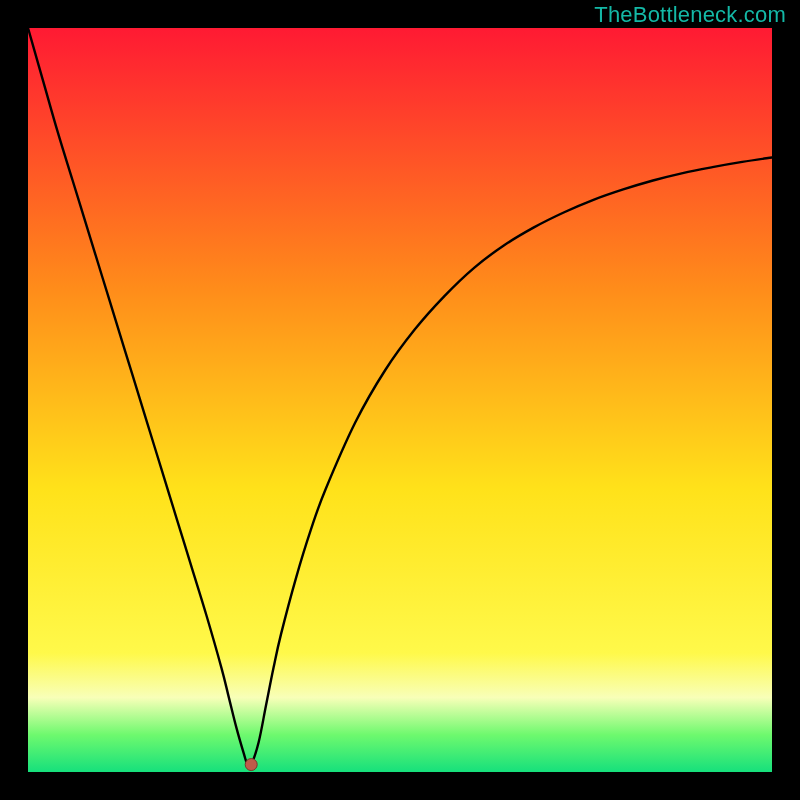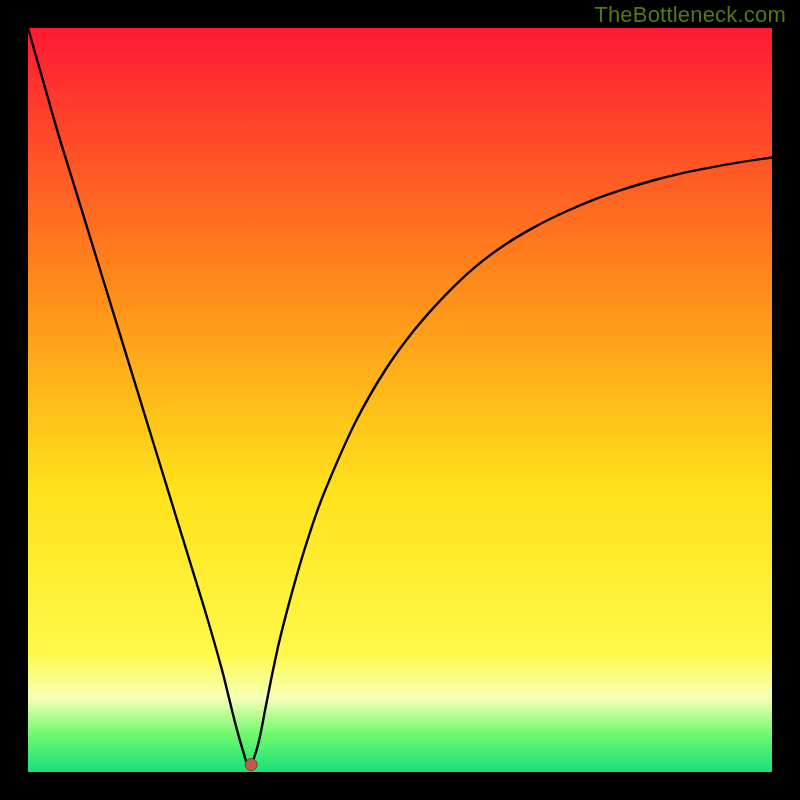--- a/index.html
+++ b/index.html
@@ -14,21 +14,21 @@
   .frame {
     position: relative;
     width: 800px;
     height: 800px;
     background: #000000;
   }
   .watermark {
     position: absolute;
     top: 2px;
     right: 14px;
-    color: #4d7c0f;
+    color: #14b8a6;
     font-size: 22px;
     font-weight: 400;
     letter-spacing: 0.2px;
     user-select: none;
   }
   .plot-area {
     position: absolute;
     left: 28px;
     top: 28px;
     width: 744px;

